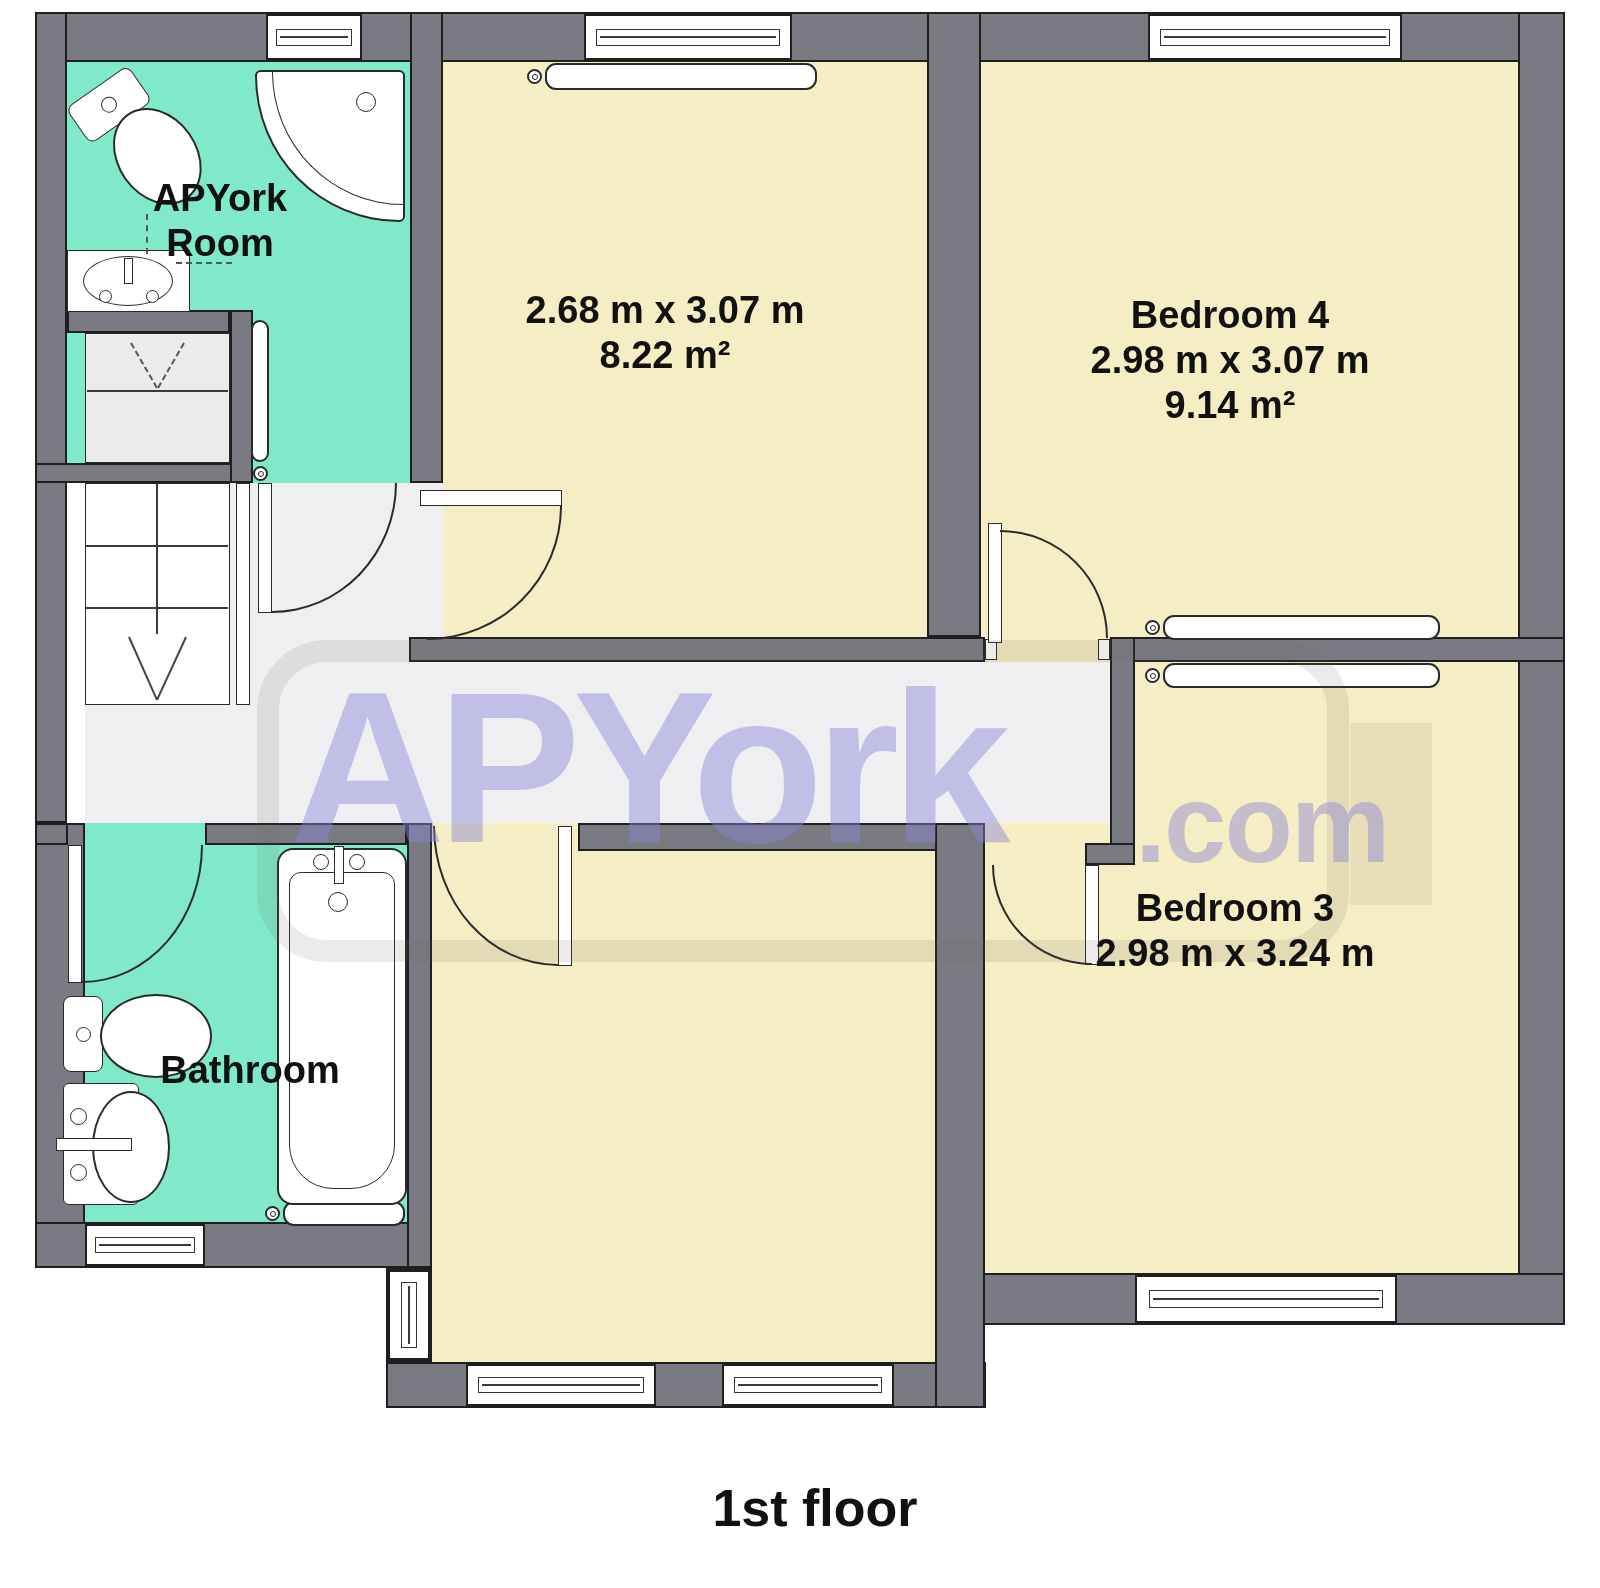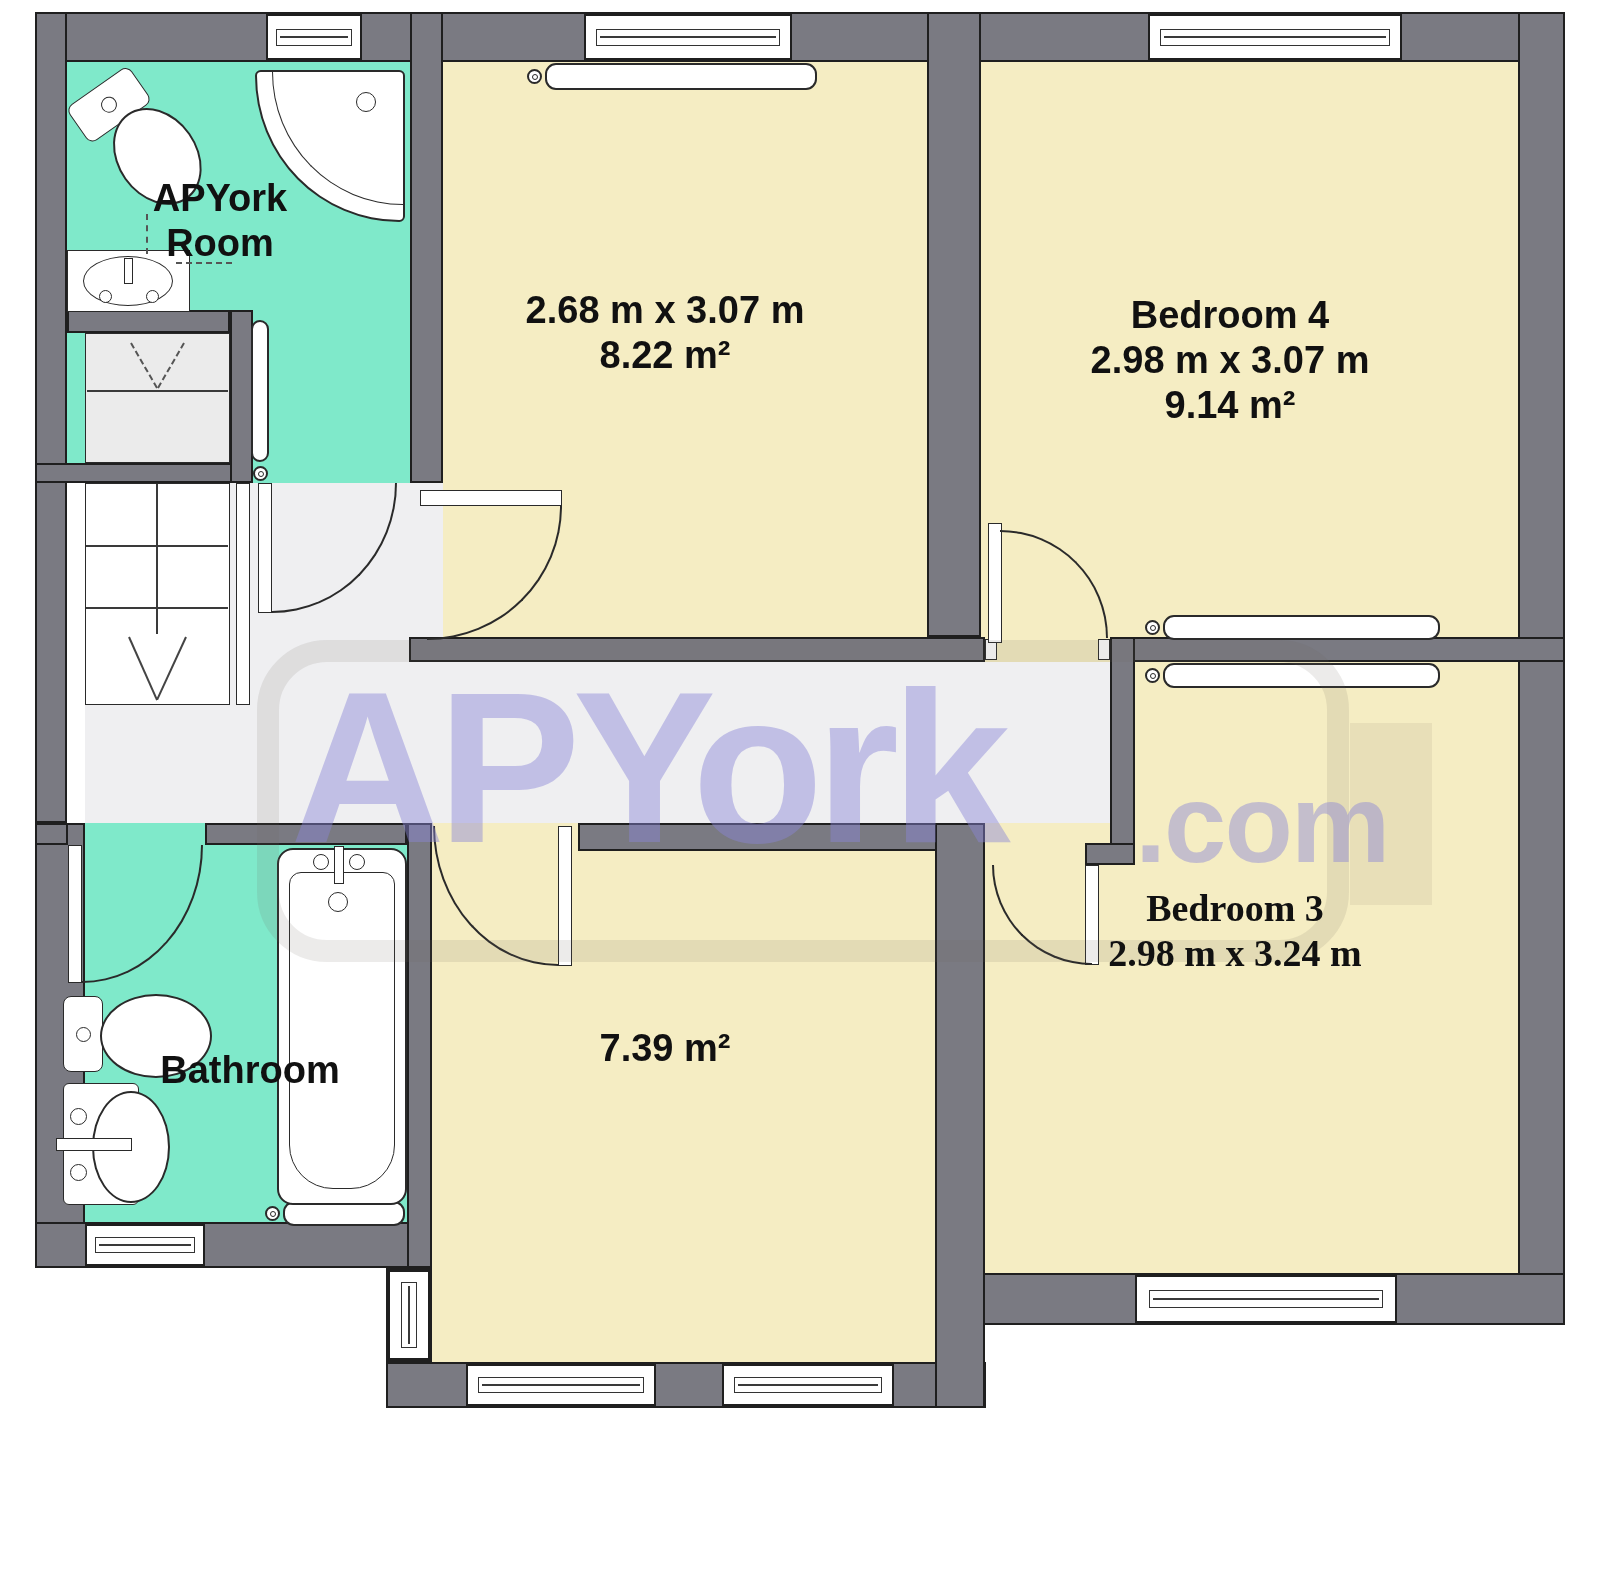--- a/index.html
+++ b/index.html
@@ -191,25 +191,25 @@
     <div>2.68 m x 3.07 m</div>
     <div>8.22 m²</div>
   </div>
 
   <div class="lbl" style="left:1020px;top:293px;width:420px;">
     <div>Bedroom 4</div>
     <div>2.98 m x 3.07 m</div>
     <div>9.14 m²</div>
   </div>
 
-  <div class="lbl" style="left:1020px;top:886px;width:430px;font-family:Liberation Serif, serif;">
+  <div class="lbl" style="left:1020px;top:886px;width:430px;">
     <div>Bedroom 3</div>
     <div>2.98 m x 3.24 m</div>
   </div>
 
   <div class="lbl" style="left:455px;top:1026px;width:420px;">
-    <div>7.39 m²</div>
   </div>
 
   <div class="lbl" style="left:130px;top:1048px;width:240px;">Bathroom</div>
 
+  <div class="lbl" style="left:565px;top:1478px;width:500px;font-size:52px;">1st floor</div>
 
 </div>
 
 </body></html>

